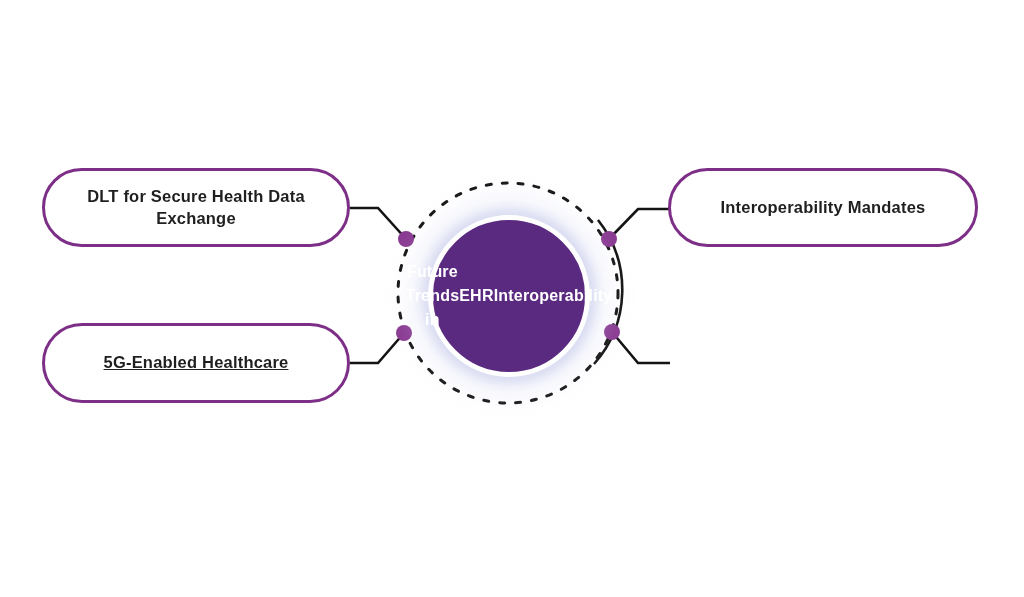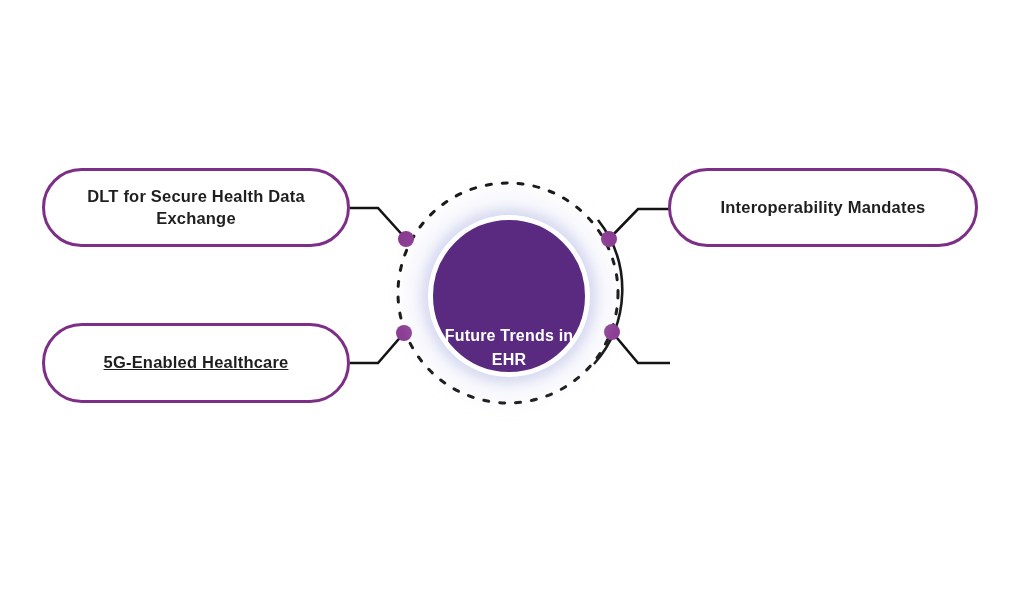--- a/index.html
+++ b/index.html
@@ -54,23 +54,22 @@
   .center-node{
     position:absolute;
     left:428px; top:215px;
     width:162px; height:162px;
     box-sizing:border-box;
     border-radius:50%;
     background:var(--center-fill);
     border:5px solid #ffffff;
     box-shadow:0 0 10px 6px rgba(204,208,236,.65), 0 0 26px 16px rgba(212,216,242,.38);
     display:flex;
-    flex-direction:column;
     align-items:center;
-    justify-content:flex-end;
+    justify-content:center;
     text-align:center;
     color:var(--center-text);
     font-size:16px;
     font-weight:bold;
     line-height:1.5;
     letter-spacing:.2px;
     z-index:2;
   }
   .center-node span{display:block;}
   .stroke{
@@ -109,15 +108,16 @@
   </div>
 
   <div class="pill pill-bl">
     <span>5G-Enabled Healthcare</span>
   </div>
 
 
   <div class="center-node">
     <span>Future Trends in</span>
     <span>EHR</span>
+    <span>Interoperability</span>
   </div>
 
 </div>
 
 </body></html>

